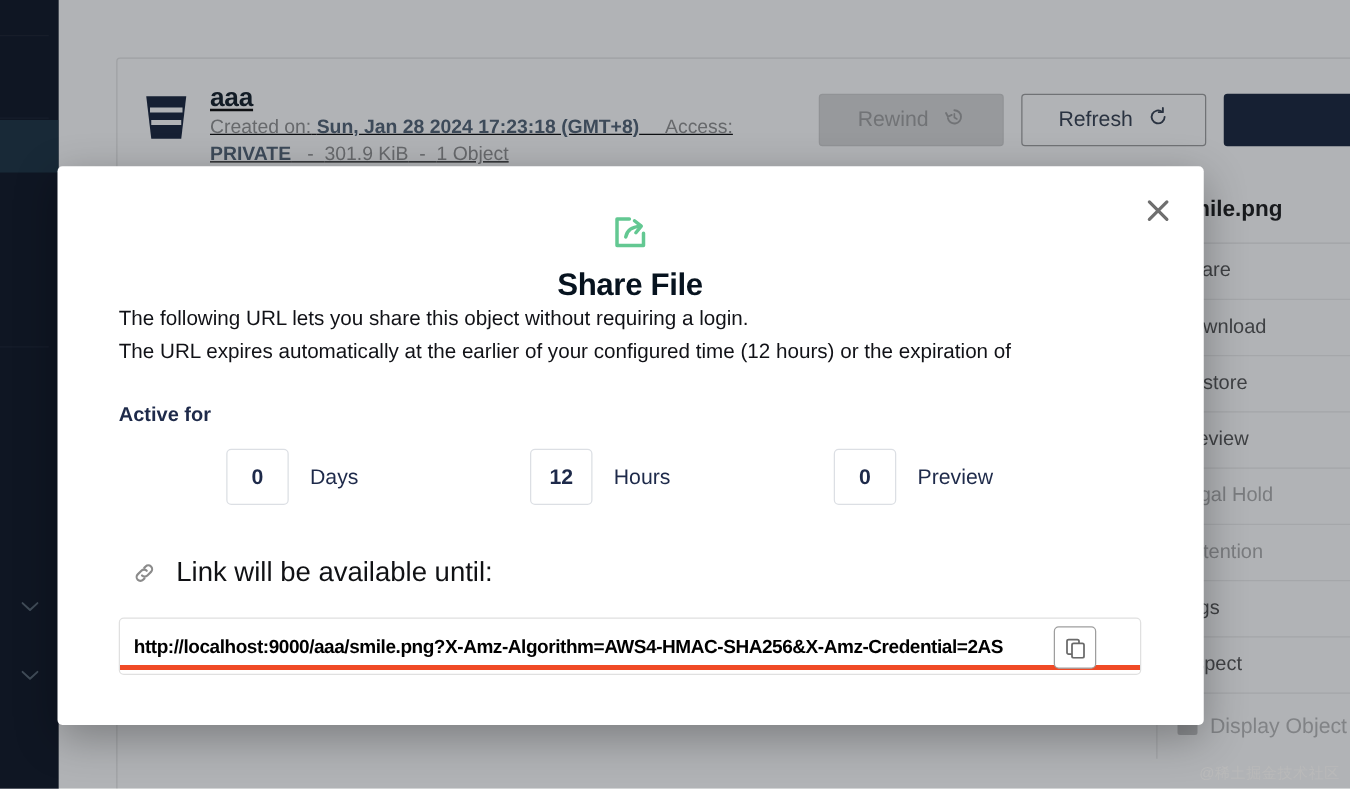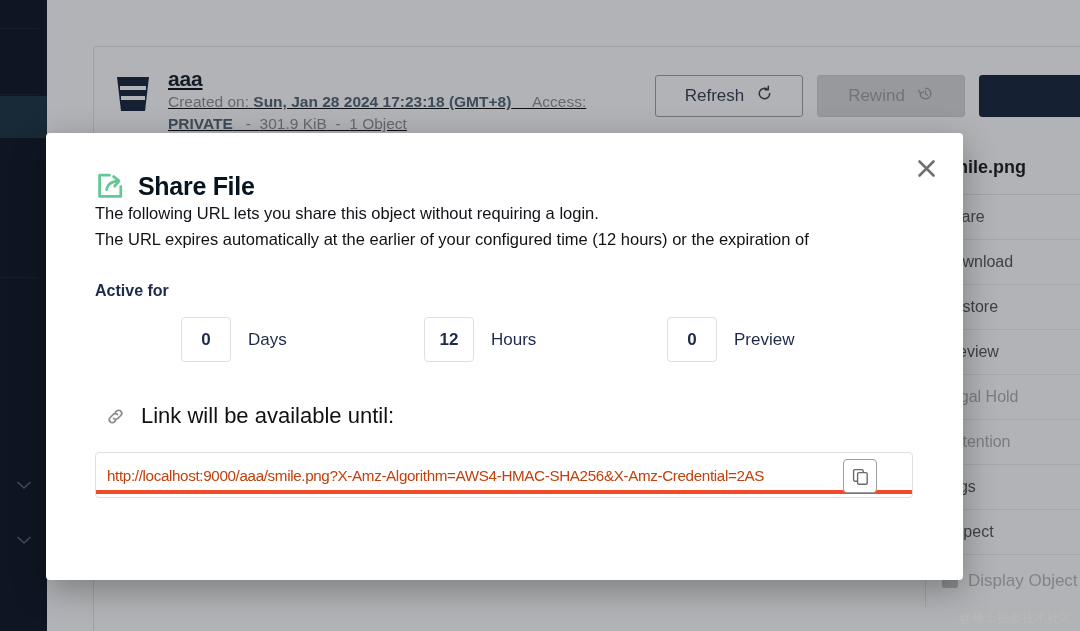--- a/index.html
+++ b/index.html
@@ -226,20 +226,21 @@
     cursor: pointer;
     padding: 0;
   }
   .modal-inner {
     padding: 38px 50px 0 49px;
   }
   .modal-title-row {
     display: flex;
     align-items: center;
     gap: 13px;
+    flex-direction: column;
   }
   .share-icon { width: 30px; height: 30px; flex: 0 0 30px; }
   .modal-title {
     font-size: 25px;
     font-weight: bold;
     color: #07131f;
     letter-spacing: -0.3px;
   }
   .modal-desc {
     margin-top: 0;
@@ -315,22 +316,22 @@
     overflow: hidden;
   }
   .url-text {
     position: absolute;
     left: 11px;
     top: 0;
     right: 0;
     height: 46px;
     line-height: 46px;
     font-size: 15.2px;
-    font-weight: normal;
-    color: #c2410c;
+    font-weight: bold;
+    color: #000000;
     white-space: nowrap;
     overflow: hidden;
     letter-spacing: -0.35px;
     font-family: "Liberation Sans", sans-serif;
   }
   .url-underline {
     position: absolute;
     left: 0;
     right: 0;
     bottom: 3px;
@@ -408,36 +409,36 @@
               &nbsp;&nbsp;&nbsp;
               <span>Access:</span>
               <b>PRIVATE</b>
               &nbsp;&nbsp;-&nbsp;
               <span>301.9 KiB</span>
               &nbsp;-&nbsp;
               <span>1 Object</span>
             </div>
           </div>
           <div class="bucket-actions">
-            <button class="btn">
-              <span>Refresh</span>
-              <span>
-                <svg width="17" height="17" viewBox="0 0 17 17" fill="none">
-                  <path d="M13.7 8.5a5.2 5.2 0 1 1-1.9-4" stroke="#2d3748" stroke-width="1.5" stroke-linecap="round"></path>
-                  <path d="M12.3 1.3v3.4H9" stroke="#2d3748" stroke-width="1.5" stroke-linecap="round" stroke-linejoin="round"></path>
-                </svg>
-              </span>
-            </button>
             <button class="btn disabled">
               <span>Rewind</span>
               <span>
                 <svg width="17" height="17" viewBox="0 0 17 17" fill="none">
                   <path d="M8.5 3.2a5.3 5.3 0 1 1-5.2 6.3" stroke="#9b9b9b" stroke-width="1.5" stroke-linecap="round"></path>
                   <path d="M1.8 5.4l1.6 3 3-1.5" stroke="#9b9b9b" stroke-width="1.5" stroke-linecap="round" stroke-linejoin="round"></path>
                   <path d="M8.5 6v3l2 1.2" stroke="#9b9b9b" stroke-width="1.3" stroke-linecap="round"></path>
+                </svg>
+              </span>
+            </button>
+            <button class="btn">
+              <span>Refresh</span>
+              <span>
+                <svg width="17" height="17" viewBox="0 0 17 17" fill="none">
+                  <path d="M13.7 8.5a5.2 5.2 0 1 1-1.9-4" stroke="#2d3748" stroke-width="1.5" stroke-linecap="round"></path>
+                  <path d="M12.3 1.3v3.4H9" stroke="#2d3748" stroke-width="1.5" stroke-linecap="round" stroke-linejoin="round"></path>
                 </svg>
               </span>
             </button>
             <button class="btn primary"></button>
           </div>
         </div>
 
         <div class="detail-panel">
           <div class="detail-title">smile.png</div>
           <div class="detail-item">Share</div>

